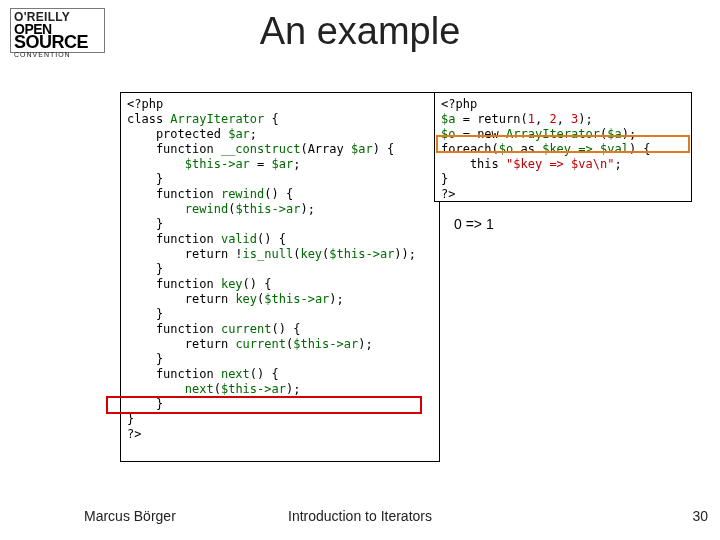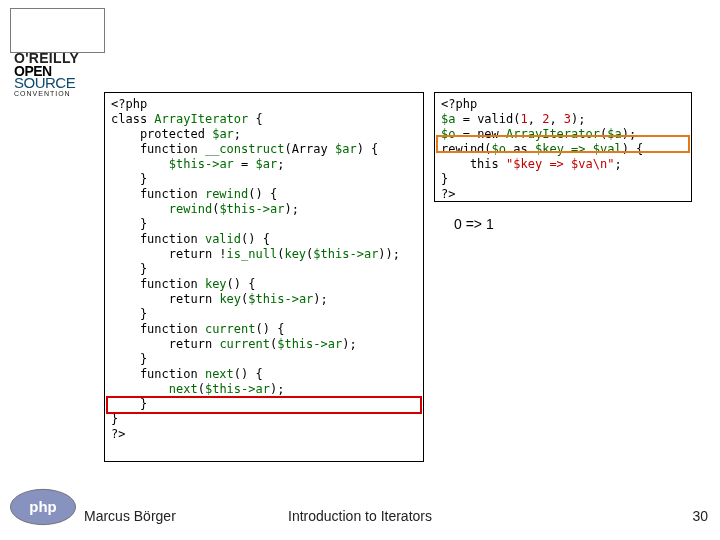--- a/index.html
+++ b/index.html
@@ -24,38 +24,37 @@
     width: 95px;
     height: 45px;
     border: 1px solid #7a7a7a;
     box-sizing: border-box;
     padding: 2px 3px;
     font-family: Arial, sans-serif;
     line-height: 1;
     background: #fff;
   }
   .logo-osc .oreilly {
-    font-size: 14px;
+    font-size: 12px;
     letter-spacing: 0.3px;
     color: #222;
     font-weight: bold;
-    margin-top: 40px;
   }
   .logo-osc .open {
     font-size: 14px;
     font-weight: 700;
     letter-spacing: -0.5px;
     color: #000;
     margin-top: -1px;
   }
   .logo-osc .source {
-    font-size: 15px;
-    font-weight: 400;
+    font-size: 18px;
+    font-weight: 700;
     letter-spacing: -0.5px;
-    color: #0c4a6e;
+    color: #000000;
     margin-top: -3px;
   }
   .logo-osc .conv {
     font-size: 7px;
     letter-spacing: 1px;
     color: #222;
     margin-top: 0px;
   }
   .title {
     position: absolute;
@@ -73,21 +72,21 @@
     box-sizing: border-box;
     padding: 4px 6px;
     font-family: "Lucida Console", Consolas, monospace;
     font-size: 12px;
     line-height: 15px;
     white-space: pre;
     background: #fff;
   }
   .box-left {
     top: 92px;
-    left: 104px;
+    left: 120px;
     width: 320px;
     height: 370px;
   }
   .box-right {
     top: 92px;
     left: 434px;
     width: 258px;
     height: 110px;
   }
   .output {
@@ -145,20 +144,21 @@
 
 <div class="slide">
 
   <div class="logo-osc">
     <div class="oreilly">O'REILLY</div>
     <div class="open">OPEN</div>
     <div class="source">SOURCE</div>
     <div class="conv">CONVENTION</div>
   </div>
 
+  <div class="title">An example</div>
 
   <div class="code-box box-left"><span>&lt;?php</span>
 <span class="c-kw">class </span><span class="c-id">ArrayIterator </span><span>{</span>
 <span class="c-kw">    protected </span><span class="c-var">$ar</span><span>;</span>
 <span class="c-kw">    function </span><span class="c-fn">__construct</span><span>(Array </span><span class="c-var">$ar</span><span>) {</span>
 <span>        </span><span class="c-var">$this</span><span class="c-op">-&gt;</span><span class="c-id">ar </span><span>= </span><span class="c-var">$ar</span><span>;</span>
 <span>    }</span>
 <span class="c-kw">    function </span><span class="c-fn">rewind</span><span>() {</span>
 <span>        </span><span class="c-fn">rewind</span><span>(</span><span class="c-var">$this</span><span class="c-op">-&gt;</span><span class="c-id">ar</span><span>);</span>
 <span>    }</span>
@@ -171,38 +171,32 @@
 <span class="c-kw">    function </span><span class="c-fn">current</span><span>() {</span>
 <span>        return </span><span class="c-fn">current</span><span>(</span><span class="c-var">$this</span><span class="c-op">-&gt;</span><span class="c-id">ar</span><span>);</span>
 <span>    }</span>
 <span class="c-kw">    function </span><span class="c-fn">next</span><span>() {</span>
 <span>        </span><span class="c-fn">next</span><span>(</span><span class="c-var">$this</span><span class="c-op">-&gt;</span><span class="c-id">ar</span><span>);</span>
 <span>    }</span>
 <span>}</span>
 <span>?&gt;</span></div>
 
   <div class="code-box box-right"><span>&lt;?php</span>
-<span class="c-var">$a </span><span>= valid(</span><span class="c-num">1</span><span>, </span><span class="c-num">2</span><span>, </span><span class="c-num">3</span><span>);</span>
+<span class="c-var">$a </span><span>= return(</span><span class="c-num">1</span><span>, </span><span class="c-num">2</span><span>, </span><span class="c-num">3</span><span>);</span>
 <span class="c-var">$o </span><span>= new </span><span class="c-id">ArrayIterator</span><span>(</span><span class="c-var">$a</span><span>);</span>
-<span>rewind(</span><span class="c-var">$o </span><span>as </span><span class="c-var">$key </span><span class="c-op">=&gt; </span><span class="c-var">$val</span><span>) {</span>
+<span>foreach(</span><span class="c-var">$o </span><span>as </span><span class="c-var">$key </span><span class="c-op">=&gt; </span><span class="c-var">$val</span><span>) {</span>
 <span>    this </span><span class="c-str">"$key =&gt; $va\n"</span><span>;</span>
 <span>}</span>
 <span>?&gt;</span></div>
 
   <div class="output">0 =&gt; 1</div>
 
   <div class="hl-orange" style="top:135px; left:436px; width:254px; height:18px;"></div>
   <div class="hl-red" style="top:396px; left:106px; width:316px; height:18px;"></div>
 
-  <div class="php-logo">
-    <svg viewBox="0 0 100 56" width="70" height="38">
-      <ellipse cx="50" cy="28" rx="48" ry="26" fill="#8892bf" stroke="#555" stroke-width="1"></ellipse>
-      <text x="50" y="35" text-anchor="middle" font-family="Arial" font-weight="bold" font-size="22" fill="#fff">php</text>
-    </svg>
-  </div>
 
   <div class="footer">
     <span class="author">Marcus Börger</span>
     <span class="center">Introduction to Iterators</span>
     <span class="page">30</span>
   </div>
 
 </div>
 
 </body></html>

